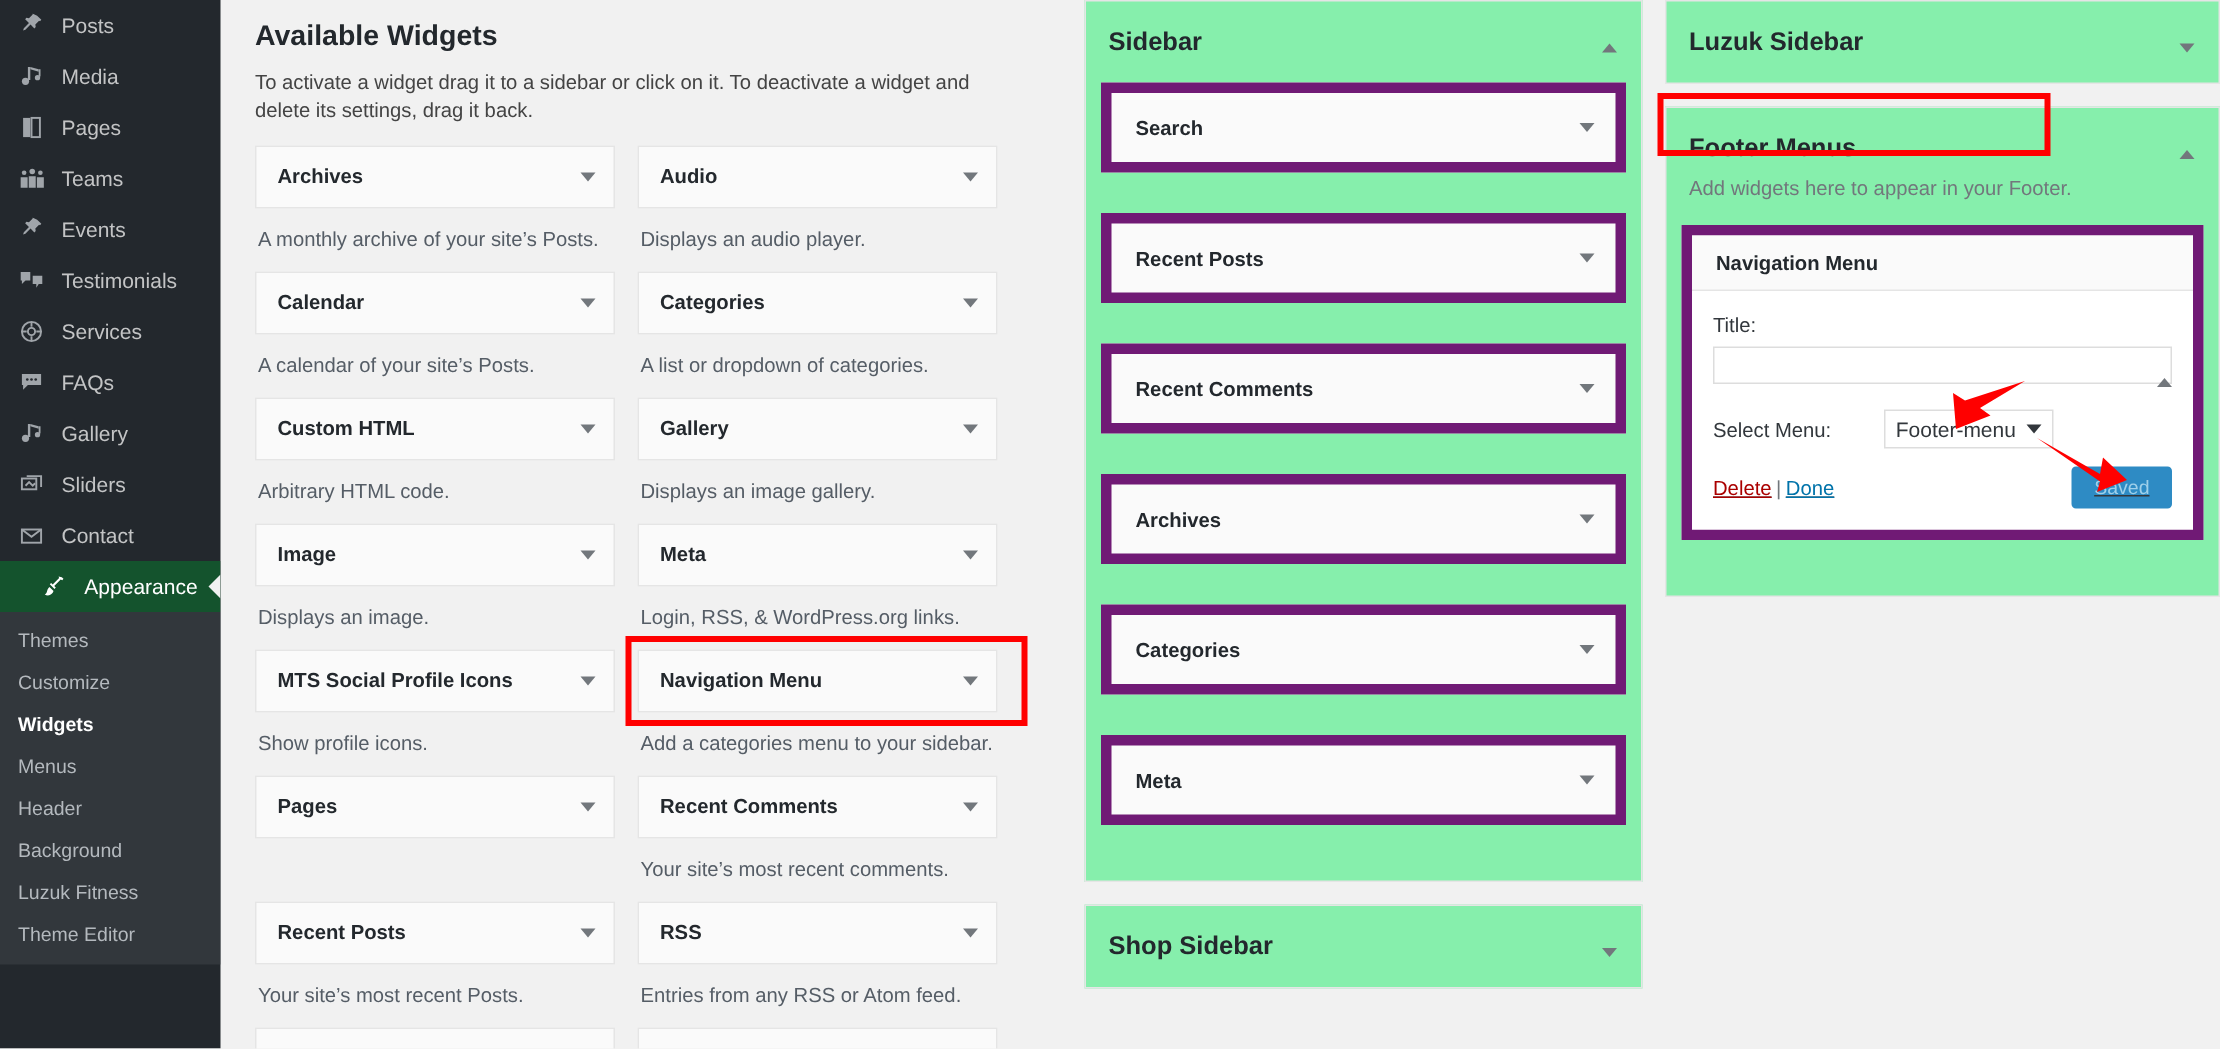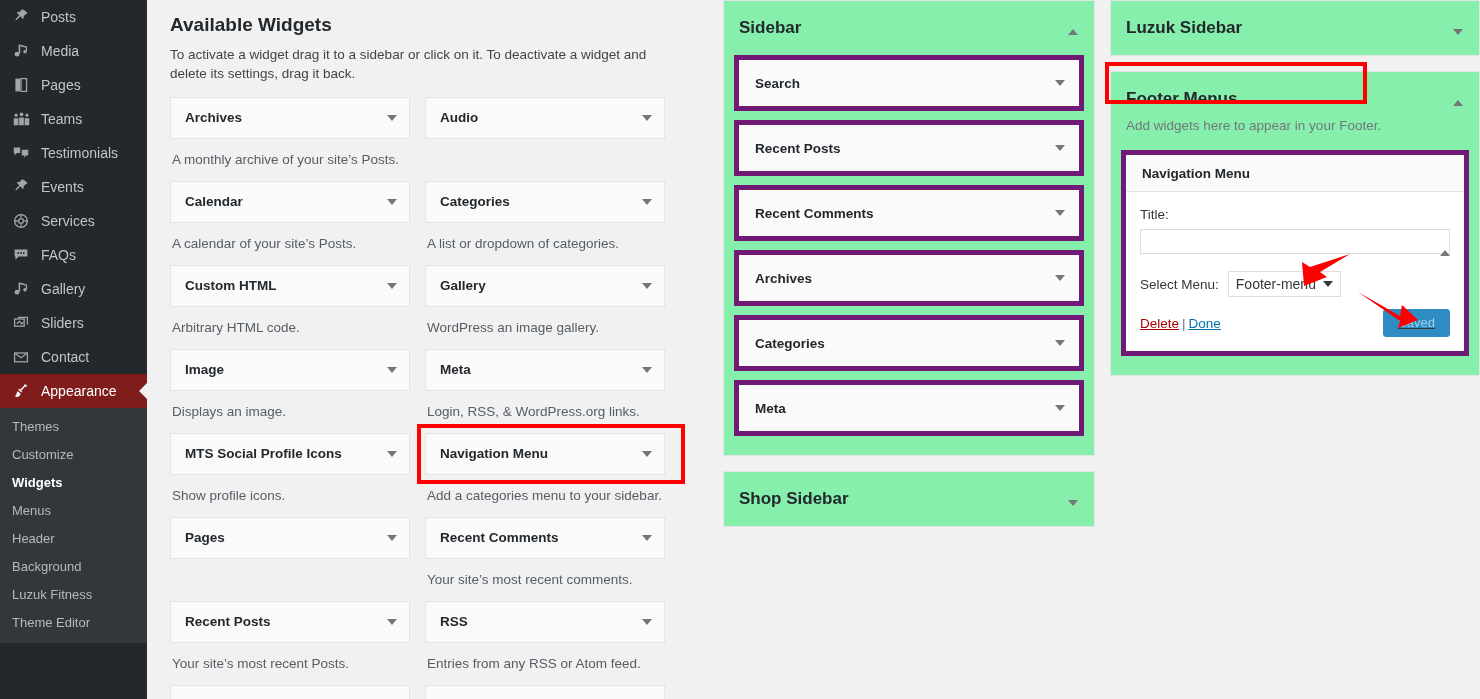--- a/index.html
+++ b/index.html
@@ -25,23 +25,24 @@
     display: flex; align-items: center;
     height: 34px;
     padding: 0 0 0 10px;
     color: #c3c4c5;
     font-size: 14px;
     line-height: 34px;
     white-space: nowrap;
   }
   .menu-top .mlabel { font-weight: 400; }
   .menu-top.current {
-    background: #7f1d1d;
+    background: #14532d;
     color: #fff;
     font-weight: 600;
+    justify-content: center;
   }
   .menu-top.current .mlabel { font-weight: 400; }
   .menu-top.current::after {
     content: "";
     position: absolute; right: 0; top: 50%;
     margin-top: -8px;
     border-style: solid;
     border-width: 8px 8px 8px 0;
     border-color: transparent #f1f1f1 transparent transparent;
   }
@@ -155,22 +156,22 @@
     margin-top: 7px;
     font-size: 13.5px;
     color: #72777c;
     line-height: 17px;
   }
   .panel-head .caret { right: 16px; top: 28px; margin-top: 0; }
   .panel-body { padding: 0 10px 10px 10px; }
 
   .swidget {
     background: #fafafa;
-    border: 5px solid #701a75;
-    margin-bottom: 9px;
+    border: 7px solid #701a75;
+    margin-bottom: 27px;
     position: relative;
   }
   .swidget-head {
     height: 46px;
     display: flex; align-items: center;
     padding: 0 38px 0 16px;
   }
   .swidget-head .sname { font-weight: 700; font-size: 13.5px; color: #23282d; }
   .swidget-head .caret { right: 14px; }
 
@@ -186,21 +187,21 @@
     display: block; width: 100%;
     height: 25px;
     margin-top: 5px;
     border: 1px solid #ddd;
     background: #fff;
     font-family: "Liberation Sans", sans-serif;
     font-size: 13px;
     padding: 0 6px;
     color: #32373c;
   }
-  .select-row { display: flex; align-items: center; margin-top: 17px; }
+  .select-row { display: flex; align-items: center; margin-top: 17px; gap: 26px; }
   .select-row .sel-label { font-size: 13.5px; color: #32373c; margin-right: 9px; }
   .select-box {
     position: relative;
     border: 1px solid #ddd;
     background: #fff;
     height: 26px;
     min-width: 113px;
     display: flex; align-items: center;
     padding: 0 24px 0 7px;
     font-size: 14px;
@@ -281,33 +282,33 @@
               <circle cx="11" cy="4" r="2.4"></circle>
               <circle cx="18" cy="5" r="2"></circle>
               <path d="M1 9h6v9H1zM8 8h6v10H8zM15 9h6v9h-6z"></path>
             </svg>
           </span>
           <span class="mlabel">Teams</span>
         </div>
         <div class="menu-top">
           <span class="mico">
             <svg width="16" height="16" viewBox="0 0 20 20" fill="currentColor">
+              <path d="M14.7 1.8l3.5 3.5-1.1 1.1-.8-.3-3.1 3.1.3 2.1-1.1 1.1-3.2-3.2-4.3 4.3-1.9.6.6-1.9 4.3-4.3L4.7 4.7l1.1-1.1 2.1.3 3.1-3.1-.3-.8z"></path>
+            </svg>
+          </span>
+          <span class="mlabel">Events</span>
+        </div>
+        <div class="menu-top">
+          <span class="mico">
+            <svg width="16" height="16" viewBox="0 0 20 20" fill="currentColor">
               <path d="M1 3h8v7H5l-3 3V10H1z"></path>
               <path d="M11 6h8v7h-3l-2 3v-3h-3z"></path>
             </svg>
           </span>
           <span class="mlabel">Testimonials</span>
-        </div>
-        <div class="menu-top">
-          <span class="mico">
-            <svg width="16" height="16" viewBox="0 0 20 20" fill="currentColor">
-              <path d="M14.7 1.8l3.5 3.5-1.1 1.1-.8-.3-3.1 3.1.3 2.1-1.1 1.1-3.2-3.2-4.3 4.3-1.9.6.6-1.9 4.3-4.3L4.7 4.7l1.1-1.1 2.1.3 3.1-3.1-.3-.8z"></path>
-            </svg>
-          </span>
-          <span class="mlabel">Events</span>
         </div>
         <div class="menu-top">
           <span class="mico">
             <svg width="16" height="16" viewBox="0 0 20 20" fill="none" stroke="currentColor" stroke-width="1.6">
               <circle cx="10" cy="10" r="8"></circle>
               <circle cx="10" cy="10" r="3"></circle>
               <path d="M10 2v4M10 14v4M2 10h4M14 10h4"></path>
             </svg>
           </span>
           <span class="mlabel">Services</span>
@@ -387,20 +388,21 @@
               <span class="wname">Archives</span>
               <span class="caret"></span>
             </div>
             <div class="wdesc">A monthly archive of your site’s Posts.</div>
           </div>
           <div class="wcell">
             <div class="wbox">
               <span class="wname">Audio</span>
               <span class="caret"></span>
             </div>
+            <div class="wdesc">Displays an audio player.</div>
           </div>
           <div class="wcell">
             <div class="wbox">
               <span class="wname">Calendar</span>
               <span class="caret"></span>
             </div>
             <div class="wdesc">A calendar of your site’s Posts.</div>
           </div>
           <div class="wcell">
             <div class="wbox">
@@ -414,21 +416,21 @@
               <span class="wname">Custom HTML</span>
               <span class="caret"></span>
             </div>
             <div class="wdesc">Arbitrary HTML code.</div>
           </div>
           <div class="wcell">
             <div class="wbox">
               <span class="wname">Gallery</span>
               <span class="caret"></span>
             </div>
-            <div class="wdesc">WordPress an image gallery.</div>
+            <div class="wdesc">Displays an image gallery.</div>
           </div>
           <div class="wcell">
             <div class="wbox">
               <span class="wname">Image</span>
               <span class="caret"></span>
             </div>
             <div class="wdesc">Displays an image.</div>
           </div>
           <div class="wcell">
             <div class="wbox">

